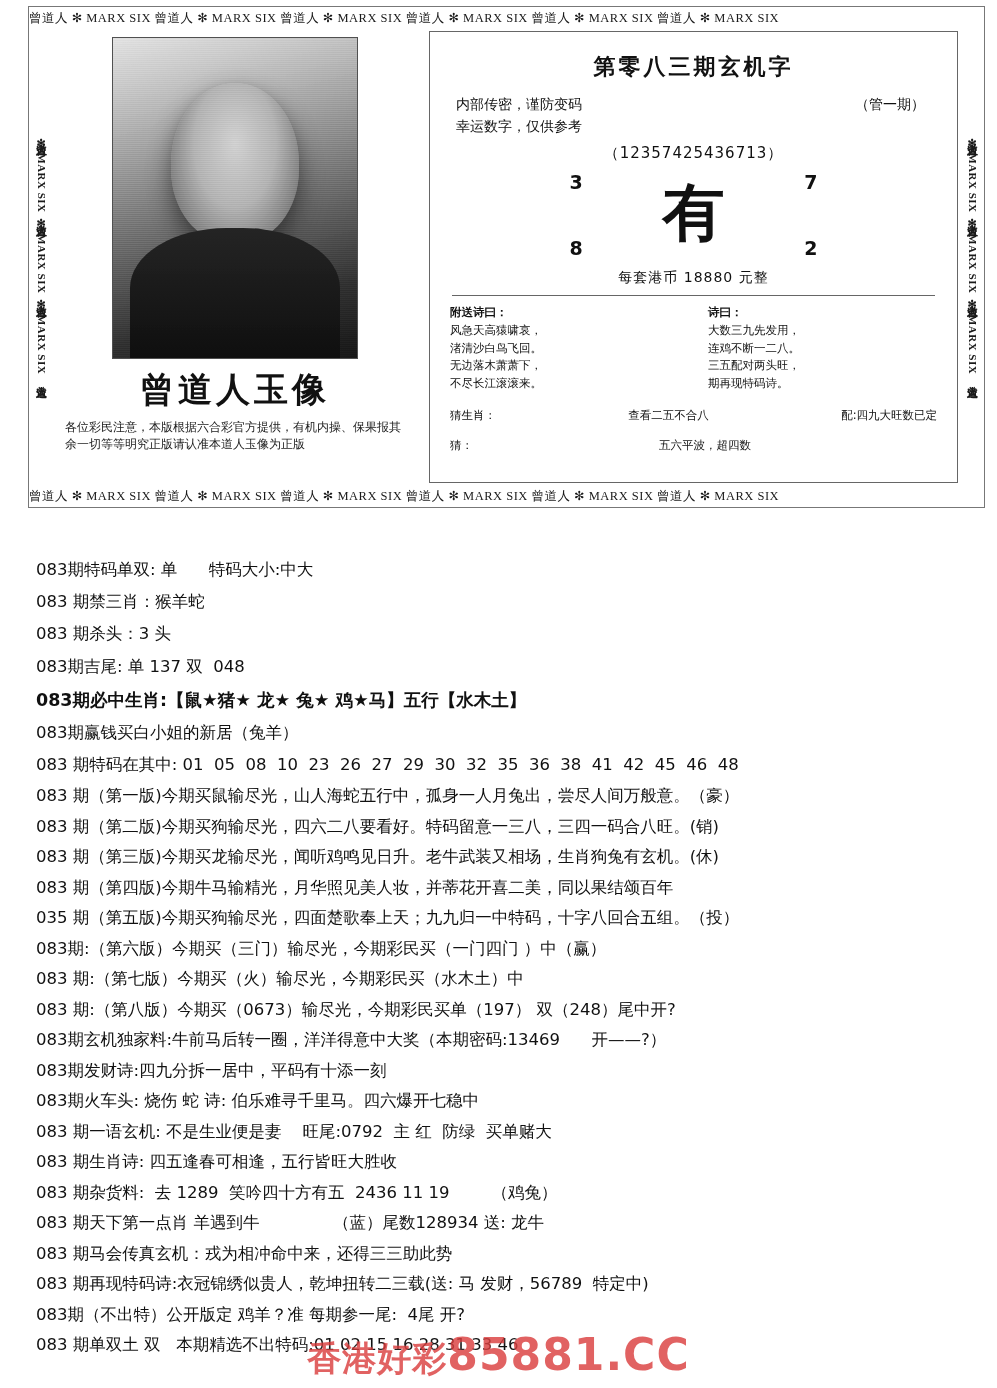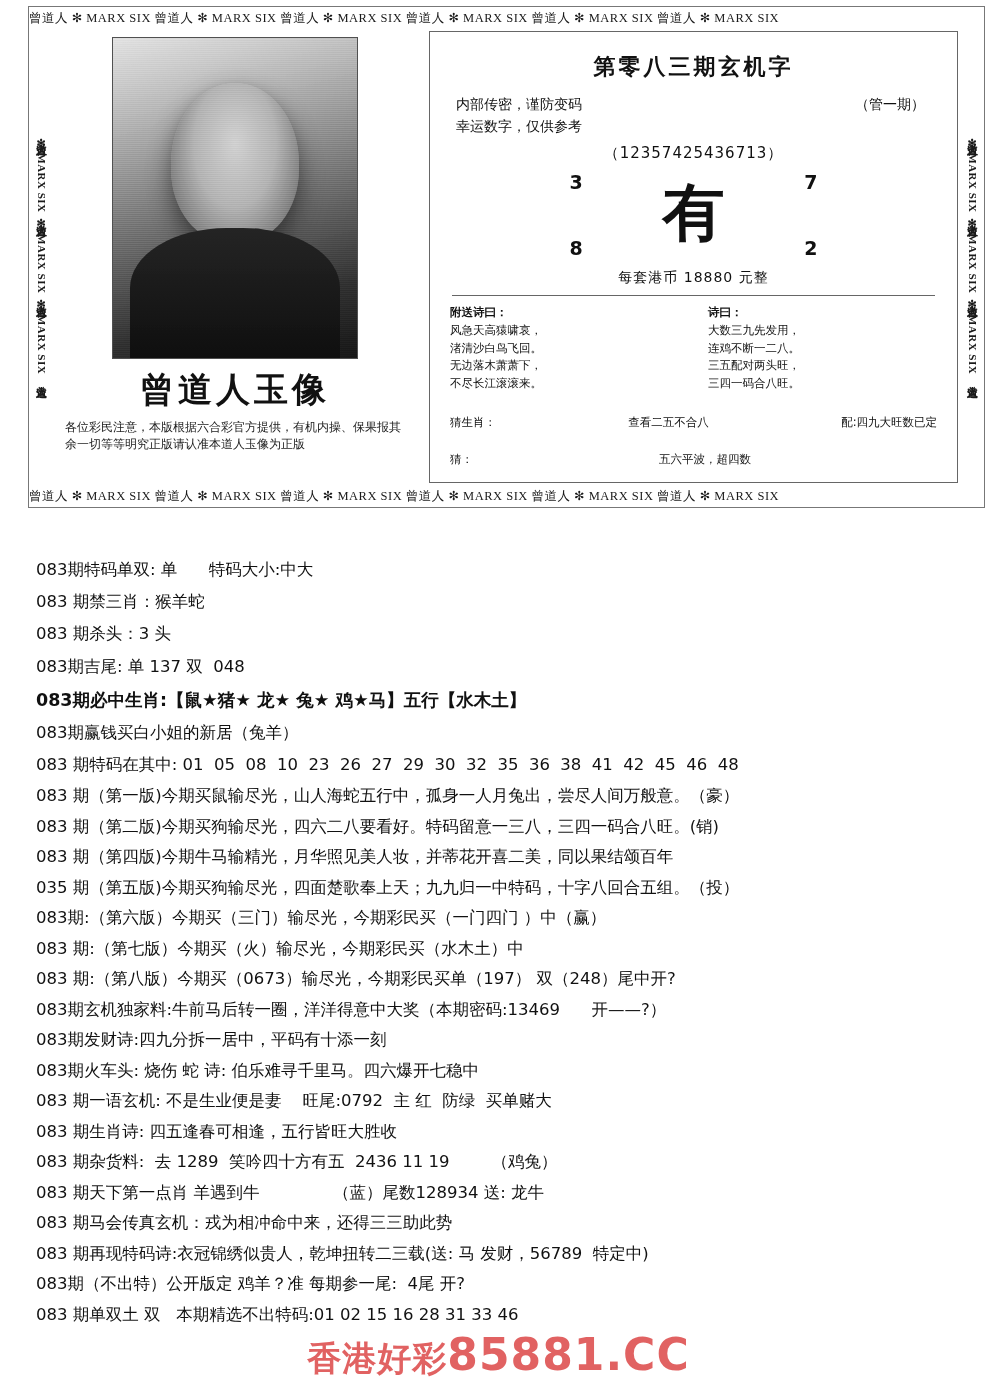--- a/index.html
+++ b/index.html
@@ -197,21 +197,21 @@
     font-size: 11.5px;
     line-height: 1.55;
   }
   .poem-left { width: 52%; }
   .poem-right { width: 48%; }
   .poem-label { font-weight: bold; }
   .riddle-row {
     display: flex;
     justify-content: space-between;
     font-size: 11.5px;
-    margin-top: 22px;
+    margin-top: 15px;
   }
 
   
   .body-text {
     margin: 46px 0 0 36px;
     width: 930px;
   }
   .line {
     font-size: 16.5px;
     line-height: 1.95;
@@ -293,21 +293,21 @@
           <div>风急天高猿啸哀，</div>
           <div>渚清沙白鸟飞回。</div>
           <div>无边落木萧萧下，</div>
           <div>不尽长江滚滚来。</div>
         </div>
         <div class="poem-right">
           <div class="poem-label">诗曰：</div>
           <div>大数三九先发用，</div>
           <div>连鸡不断一二八。</div>
           <div>三五配对两头旺，</div>
-          <div>三四一码合八旺。</div>
+          <div>期再现特码诗。</div>
         </div>
       </div>
 
       <div class="riddle-row">
         <span>猜生肖：</span>
         <span>查看二五不合八</span>
         <span>配:四九大旺数已定</span>
       </div>
       <div class="riddle-row">
         <span>猜：</span>
@@ -322,20 +322,21 @@
 <div class="body-text">
   <div class="line">083期特码单双: 单      特码大小:中大</div>
   <div class="line">083 期禁三肖：猴羊蛇</div>
   <div class="line">083 期杀头：3 头</div>
   <div class="line">083期吉尾: 单 137 双  048</div>
   <div class="line big">083期必中生肖:【鼠★猪★ 龙★ 兔★ 鸡★马】五行【水木土】</div>
   <div class="line">083期赢钱买白小姐的新居（兔羊）</div>
   <div class="line">083 期特码在其中: 01  05  08  10  23  26  27  29  30  32  35  36  38  41  42  45  46  48</div>
   <div class="line tight">083 期（第一版)今期买鼠输尽光，山人海蛇五行中，孤身一人月兔出，尝尽人间万般意。（豪）</div>
   <div class="line tight">083 期（第二版)今期买狗输尽光，四六二八要看好。特码留意一三八，三四一码合八旺。(销)</div>
+  <div class="line tight">083 期（第三版)今期买龙输尽光，闻听鸡鸣见日升。老牛武装又相场，生肖狗兔有玄机。(休)</div>
   <div class="line tight">083 期（第四版)今期牛马输精光，月华照见美人妆，并蒂花开喜二美，同以果结颂百年</div>
   <div class="line tight">035 期（第五版)今期买狗输尽光，四面楚歌奉上天；九九归一中特码，十字八回合五组。（投）</div>
   <div class="line tight">083期:（第六版）今期买（三门）输尽光，今期彩民买（一门四门 ）中（赢）</div>
   <div class="line tight">083 期:（第七版）今期买（火）输尽光，今期彩民买（水木土）中</div>
   <div class="line tight">083 期:（第八版）今期买（0673）输尽光，今期彩民买单（197） 双（248）尾中开?</div>
   <div class="line tight">083期玄机独家料:牛前马后转一圈，洋洋得意中大奖（本期密码:13469      开——?）</div>
   <div class="line tight">083期发财诗:四九分拆一居中，平码有十添一刻</div>
   <div class="line tight">083期火车头: 烧伤 蛇 诗: 伯乐难寻千里马。四六爆开七稳中</div>
   <div class="line tight">083 期一语玄机: 不是生业便是妻    旺尾:0792  主 红  防绿  买单赌大</div>
   <div class="line tight">083 期生肖诗: 四五逢春可相逢，五行皆旺大胜收</div>

